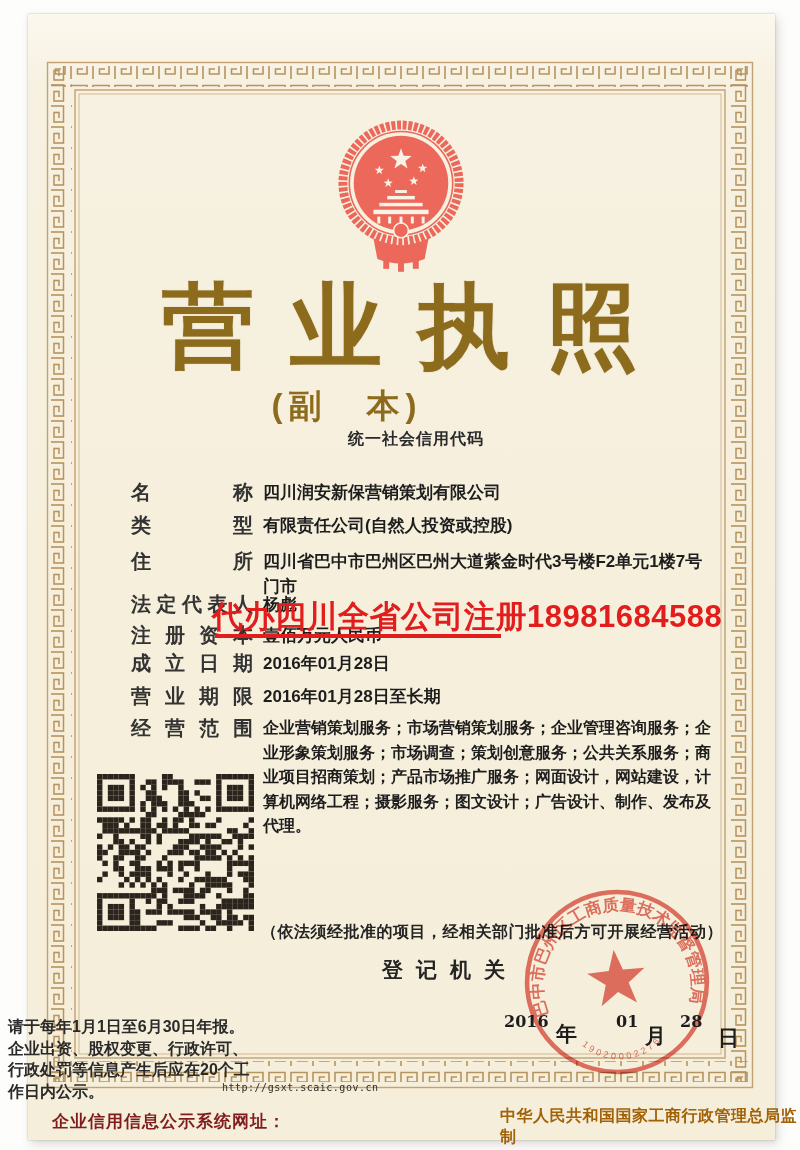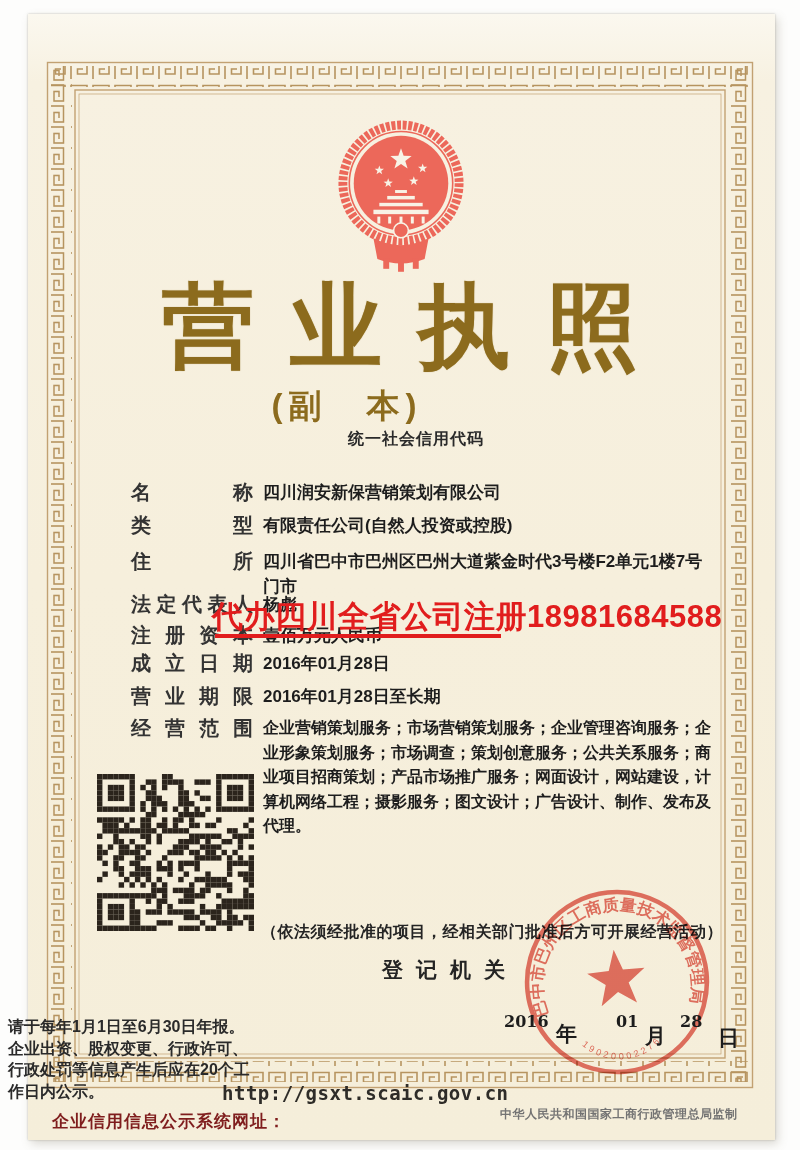--- a/index.html
+++ b/index.html
@@ -45,25 +45,25 @@
   }
   .date-part{position:absolute;color:#1c1c1c;}
   .dnum{font-size:16px;font-weight:600;font-family:"DejaVu Serif",serif;}
   .dchar{font-size:21px;font-weight:700;}
   .notice{
     position:absolute;left:8px;top:1016px;width:248px;
     font-size:16px;line-height:21.5px;font-weight:700;color:#2a2a2a;
     white-space:pre-line;
   }
   .sys-url{
-    position:absolute;left:222px;top:1082px;font-size:19px;font-weight:700;color:#2e2c28;
+    position:absolute;left:222px;top:1082px;font-size:10px;font-weight:400;color:#2e2c28;
     font-family:"DejaVu Sans Mono",monospace;letter-spacing:.5px;
   }
   .sys-label{position:absolute;left:52px;top:1110px;font-size:17px;font-weight:600;color:#7f1d1d;letter-spacing:1px;}
-  .supervisor{position:absolute;left:500px;top:1106px;font-size:12px;font-weight:700;color:#737373;letter-spacing:.5px;}
+  .supervisor{position:absolute;left:500px;top:1106px;font-size:16px;font-weight:700;color:#a16207;letter-spacing:.5px;}
   .overlay-red{
     position:absolute;left:212px;top:596px;font-size:31px;font-weight:900;color:#e11d1d;
     letter-spacing:.5px;white-space:nowrap;
   }
   .overlay-underline{position:absolute;left:215px;top:634px;width:286px;height:3.5px;background:#e11d1d;}
 </style>
 </head>
 <body>
 
 <div class="paper"></div>

